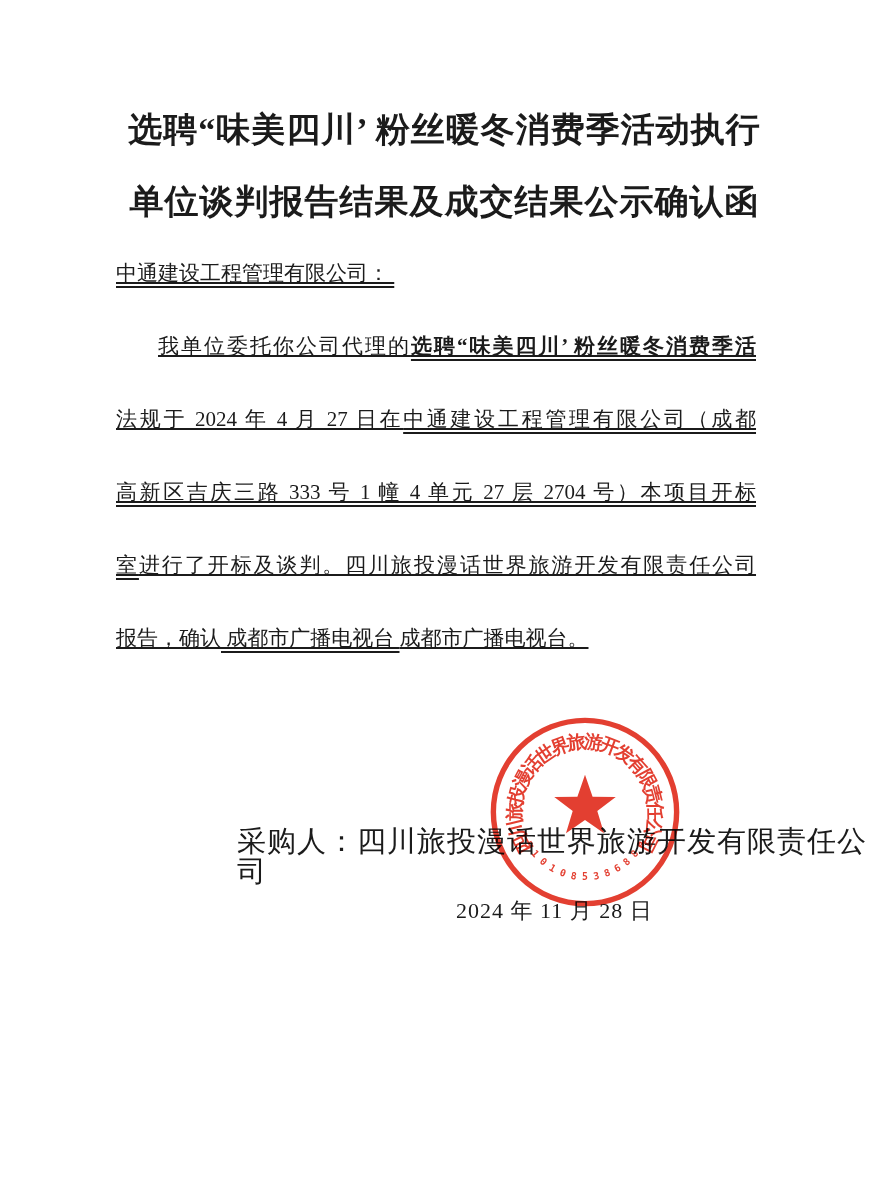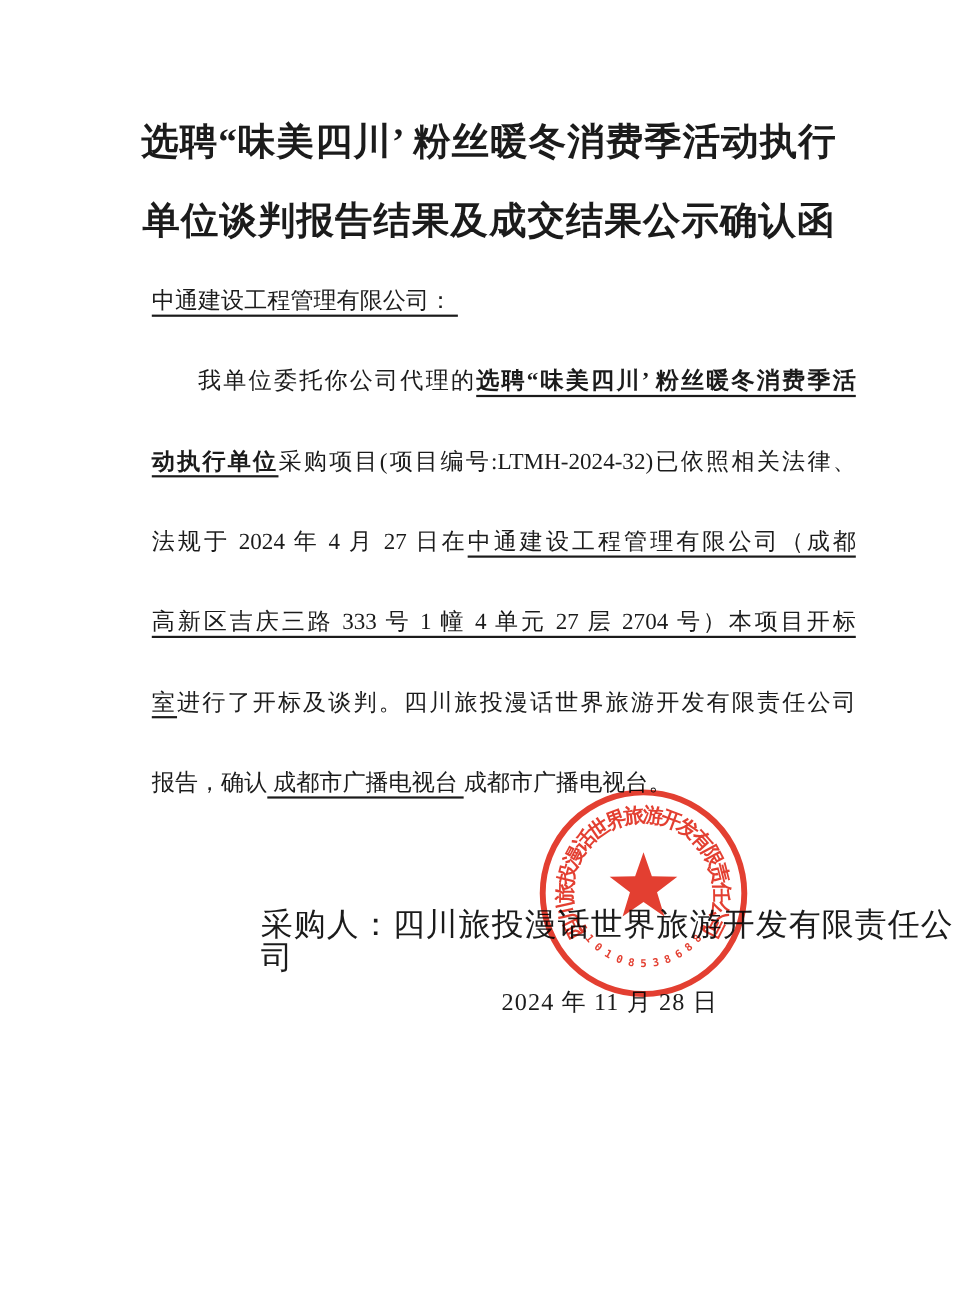--- a/index.html
+++ b/index.html
@@ -3,21 +3,21 @@
 <meta charset="utf-8">
 <style>
   html,body{margin:0;padding:0;background:#ffffff;}
   .page{
     position:relative;width:889px;height:1195px;background:#ffffff;
     font-family:"Liberation Serif","DejaVu Serif",serif;color:#1b1b1b;overflow:hidden;
   }
   .title{position:absolute;top:94px;left:0;right:0;margin:0;text-align:center;
     font-size:34px;font-weight:700;line-height:72px;letter-spacing:1px;}
   .title .tline{display:block;}
-  .letter{position:absolute;top:237px;left:138px;width:640px;font-size:21px;line-height:73px;}
+  .letter{position:absolute;top:237px;left:116px;width:640px;font-size:21px;line-height:73px;text-decoration:underline;}
   .line{height:73px;}
   .line.justify{text-align:justify;text-align-last:justify;}
   .line.indent{text-indent:42px;}
   .u{text-decoration:underline;text-underline-offset:6px;text-decoration-thickness:1.5px;}
   .b{font-weight:700;}
   .purchaser{position:absolute;top:826px;left:237px;font-size:29px;line-height:30px;letter-spacing:1px;}
   .date{position:absolute;top:896px;left:456px;font-size:22px;line-height:30px;letter-spacing:1px;}
   .seal{position:absolute;left:487px;top:714px;width:196px;height:196px;
     mix-blend-mode:multiply;opacity:.9;}
 </style>
@@ -27,21 +27,20 @@
 <div class="page">
 
   <h1 class="title">
     <span class="tline">选聘“味美四川’ 粉丝暖冬消费季活动执行</span>
     <span class="tline">单位谈判报告结果及成交结果公示确认函</span>
   </h1>
 
   <div class="letter" id="letterBody">
       <div class="line"><span class="u">中通建设工程管理有限公司：&nbsp;</span></div>
       <div class="line justify indent"><span class="">我单位委托你公司代理的</span><span class="b u">选聘“味美四川’ 粉丝暖冬消费季活</span></div>
-      <div class="line justify"><span class="b u">动执行单位</span><span class="">采购项目(项目编号:LTMH-2024-32)已依照相关法律、</span></div>
       <div class="line justify"><span class="">法规于 2024 年 4 月 27 日在</span><span class="u">中通建设工程管理有限公司（成都</span></div>
       <div class="line justify"><span class="u">高新区吉庆三路 333 号 1 幢 4 单元 27 层 2704 号）本项目开标</span></div>
       <div class="line justify"><span class="u">室</span><span class="">进行了开标及谈判。四川旅投漫话世界旅游开发有限责任公司</span></div>
       <div class="line"><span class="">报告，确认</span><span class="u">&nbsp;成都市广播电视台&nbsp;</span><span class="">成都市广播电视台。</span></div>
     </div>
 
   <div class="purchaser">
     <span>采购人：</span><span>四川旅投漫话世界旅游开发有限责任公司</span>
   </div>
 

